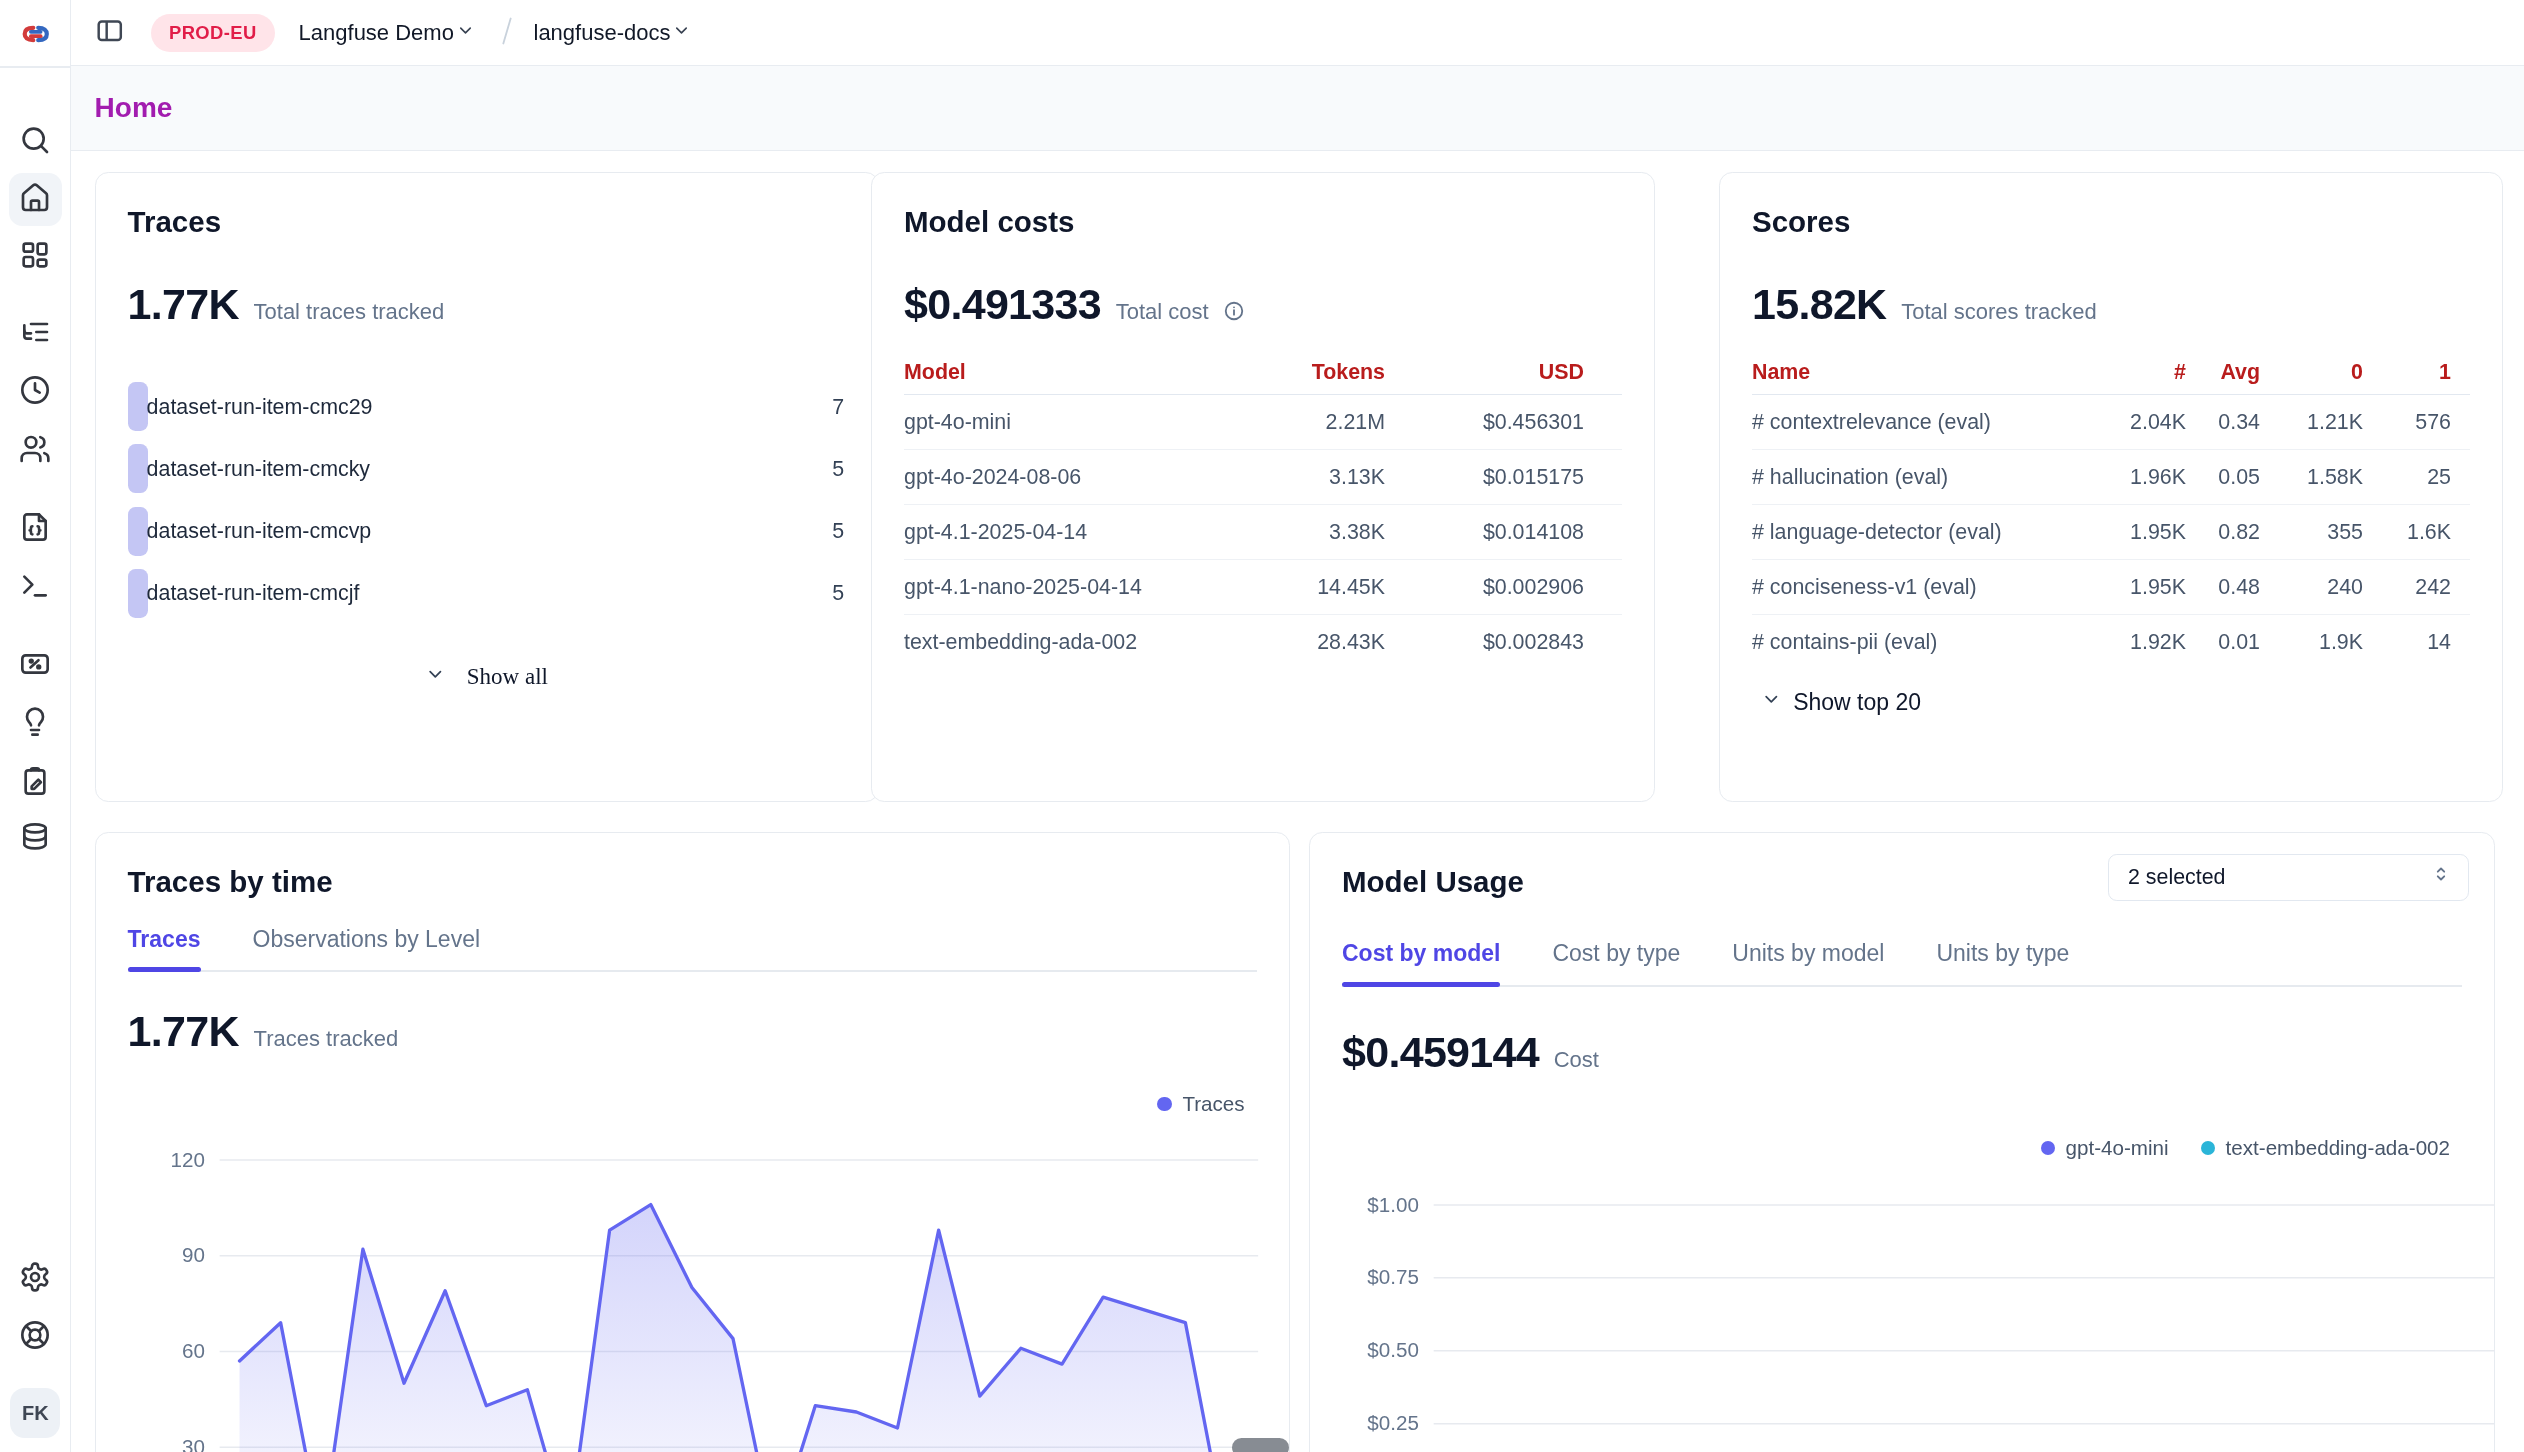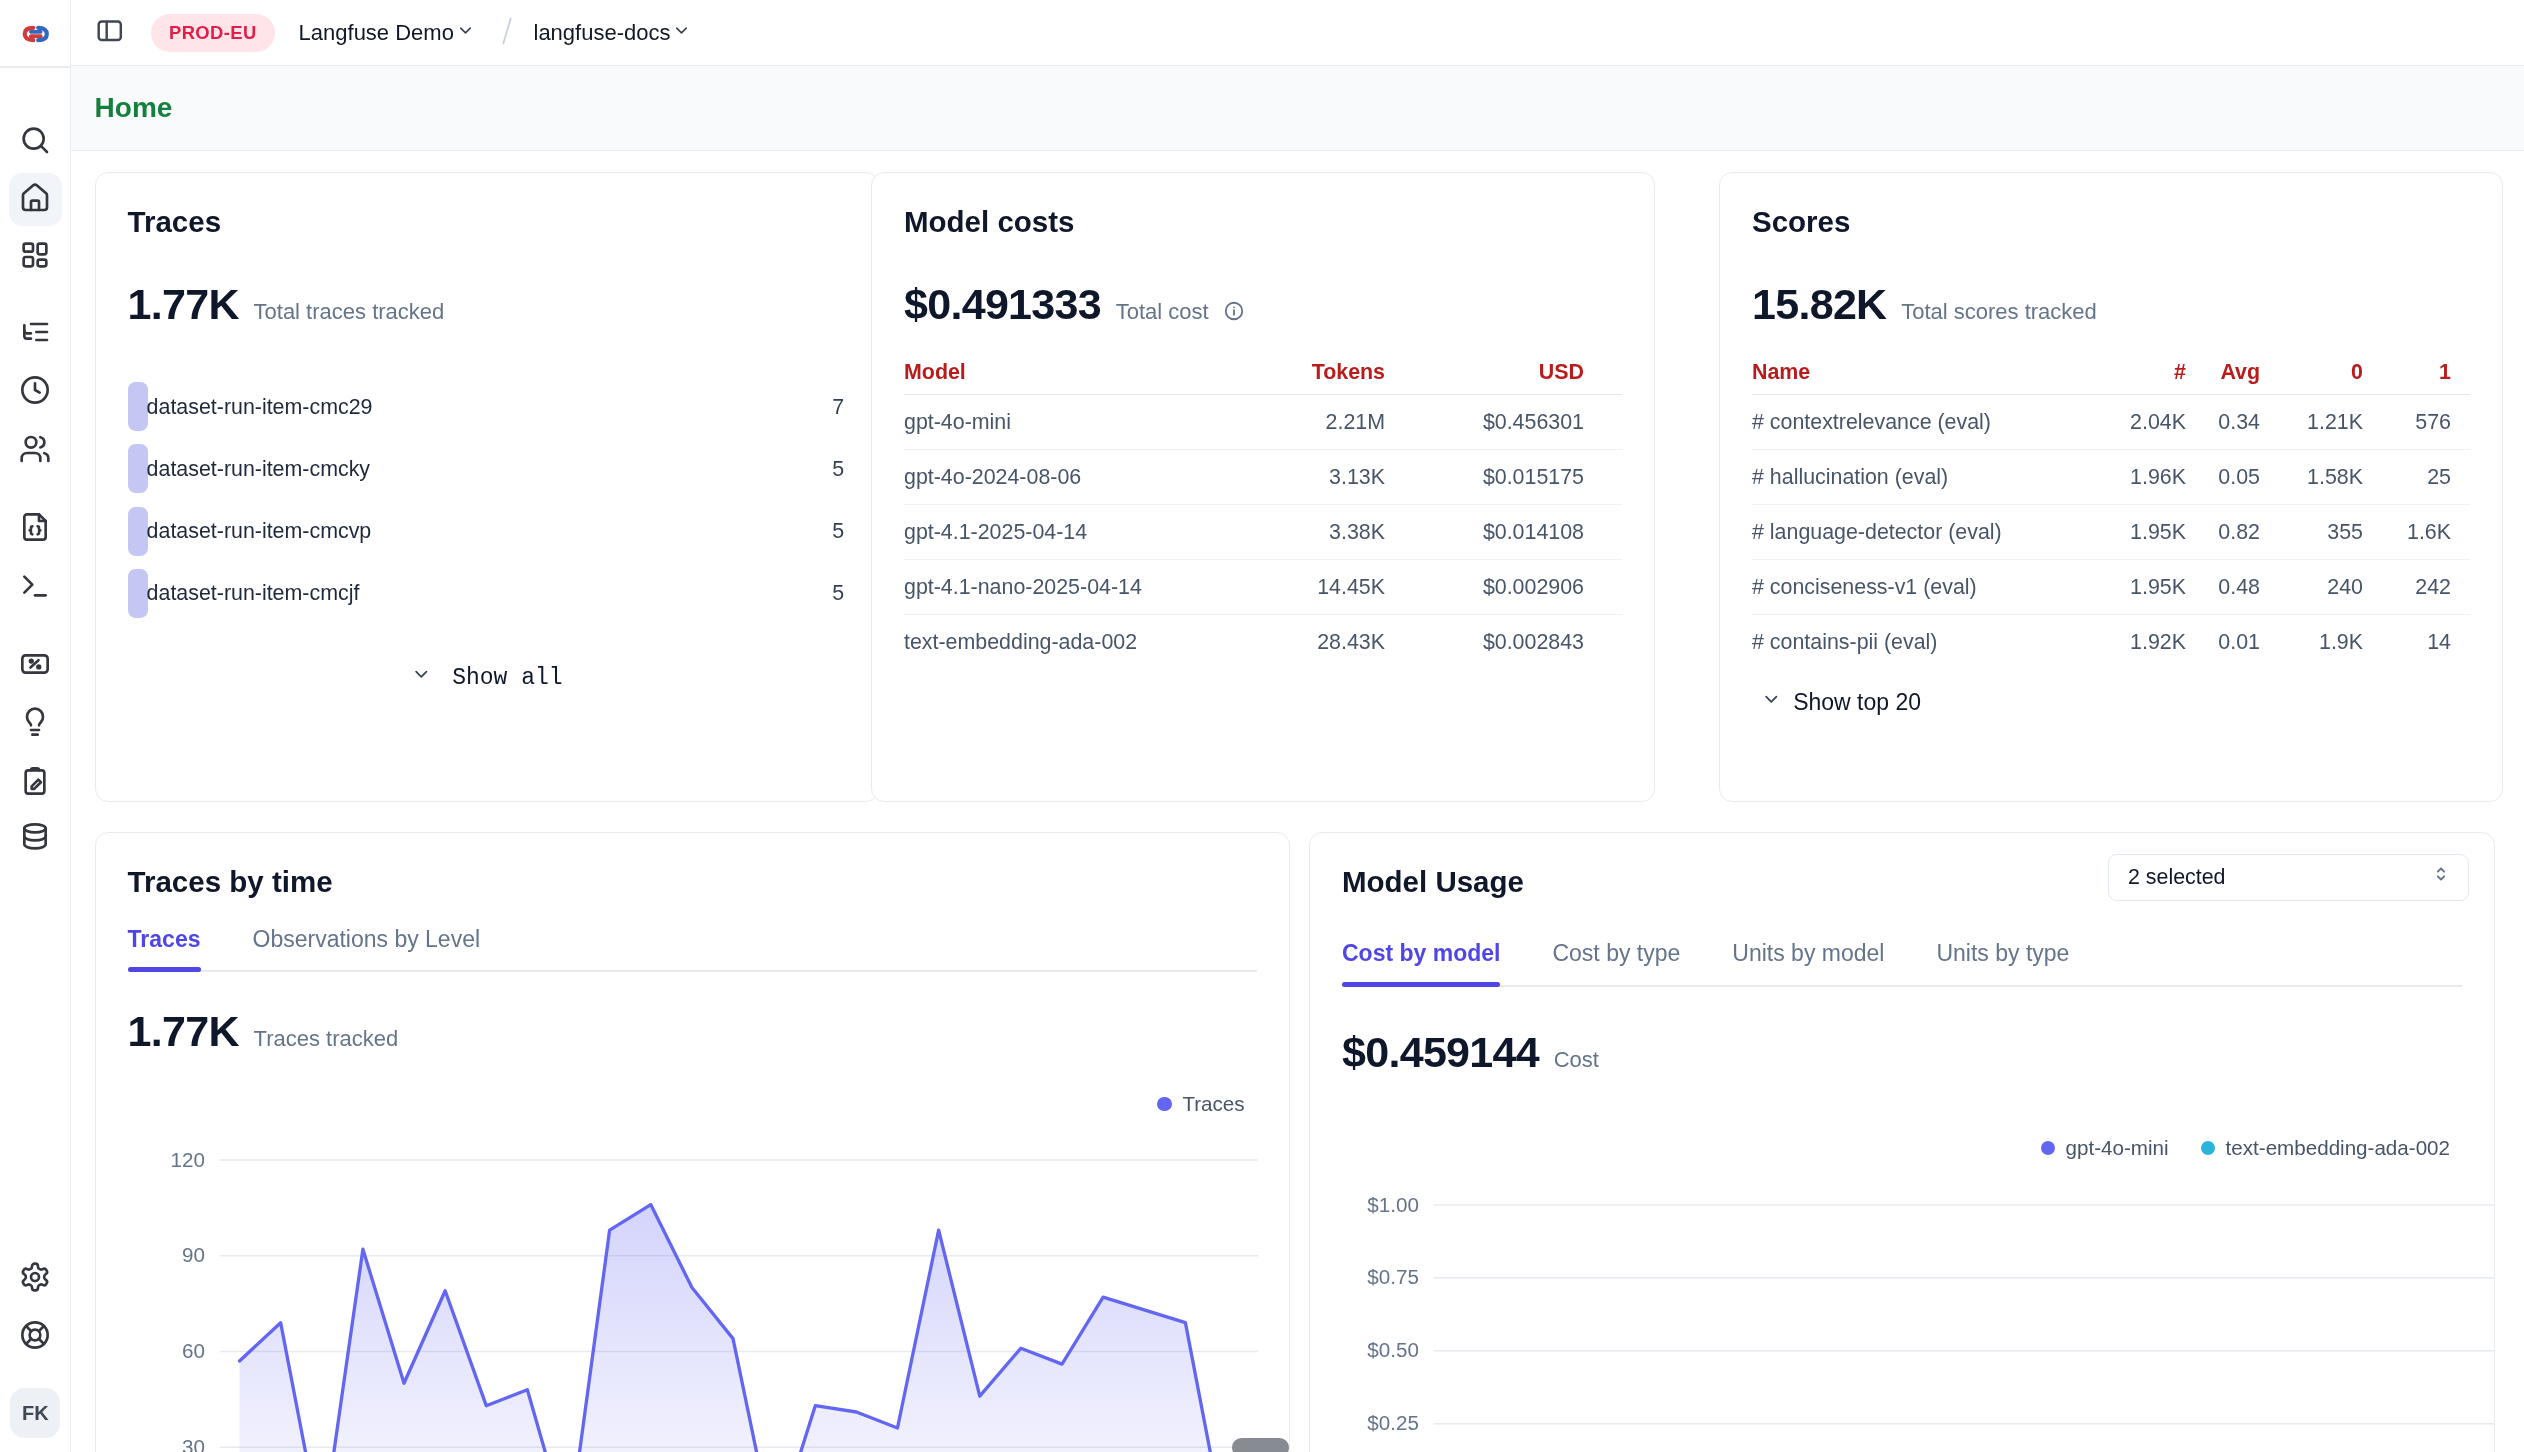--- a/index.html
+++ b/index.html
@@ -20,21 +20,21 @@
   
   .main { position:absolute; left:71px; top:0; right:0; bottom:0; }
   .topbar { height:66px; border-bottom:1.5px solid #e8ecf1; display:flex; align-items:center; padding-left:23.6px; background:#fff; }
   .icon-btn { background:none; border:none; color:#3f4754; display:flex; align-items:center; cursor:pointer; }
   .icon-btn svg { width:29.5px; height:29.5px; }
   .badge { margin-left:26.5px; background:#ffe4e9; color:#e11d48; font-size:18.4px; font-weight:600; letter-spacing:0.4px; padding:8px 18.4px; border-radius:19px; }
   .crumb { margin-left:23.6px; background:none; border:none; display:flex; align-items:center; gap:2px; font-family:inherit; font-size:22px; font-weight:500; color:#111827; cursor:pointer; }
   .crumb svg { width:19px; height:19px; color:#374151; }
   .slash { margin-left:20.6px; color:#c9d2dc; }
   .pagehead { height:85px; background:#f8fafc; border-bottom:1.5px solid #e8ecf1; display:flex; align-items:center; padding-left:23.6px; }
-  .pagehead h1 { font-size:28px; font-weight:700; color:#15803d; }
+  .pagehead h1 { font-size:28px; font-weight:700; color:#a21caf; }
 
   
   .card { position:absolute; background:#fff; border:1.5px solid #e7ebf0; border-radius:13.3px; padding:32px; }
   .card h2 { font-size:29.5px; font-weight:700; color:#0f172a; line-height:34px; }
   .card1 { left:23.6px;  top:172px;  width:784px; height:630px; }
   .card2 { left:800px;top:172px;  width:784px; height:630px; }
   .card3 { left:1648px;top:172px;  width:784px; height:630px; }
   .card4 { left:23.6px;  top:832px; width:1195px; height:810px; }
   .card5 { left:1238px;top:832px; width:1186px; height:810px; }
 
@@ -44,21 +44,21 @@
   .metric .info { color:#64748b; position:relative; top:2.9px; }
   .metric .info svg { width:22px; height:22px; }
 
   
   .bar-list { margin-top:53px; }
   .bar-row { position:relative; height:49px; margin-bottom:13.3px; }
   .bar-fill { position:absolute; left:0; top:0; bottom:0; background:#c4c6f4; border-radius:7.4px; min-width:20.6px; }
   .bar-label { position:absolute; left:19px; top:50%; transform:translateY(-50%); font-size:21.4px; color:#1e293b; }
   .bar-value { position:absolute; right:1.5px; top:50%; transform:translateY(-50%); font-size:21.4px; color:#334155; }
   .show-all { margin-top:46px; width:100%; display:flex; align-items:center; justify-content:center; gap:21px;
-              background:none; border:none; font-family:Liberation Mono, monospace; font-size:23px; font-weight:500; color:#0f172a; cursor:pointer; }
+              background:none; border:none; font-family:Liberation Serif, serif; font-size:23px; font-weight:500; color:#0f172a; cursor:pointer; }
   .show-all svg, .show-top svg { width:20.6px; height:20.6px; color:#334155; }
   .show-top { margin-top:19px; display:flex; align-items:center; gap:11.8px; background:none; border:none;
               font-family:inherit; font-size:23px; font-weight:500; color:#0f172a; cursor:pointer; padding-left:8.8px; }
 
   
   .table { margin-top:22px; }
   .trow { display:flex; align-items:center; height:55px; border-bottom:1.5px solid #eef1f5; }
   .trow:last-child { border-bottom:none; }
   .trow.thead { height:44px; border-bottom:1.5px solid #e2e8f0; }
   .tc { font-size:21.4px; color:#475569; white-space:nowrap; overflow:hidden; }

